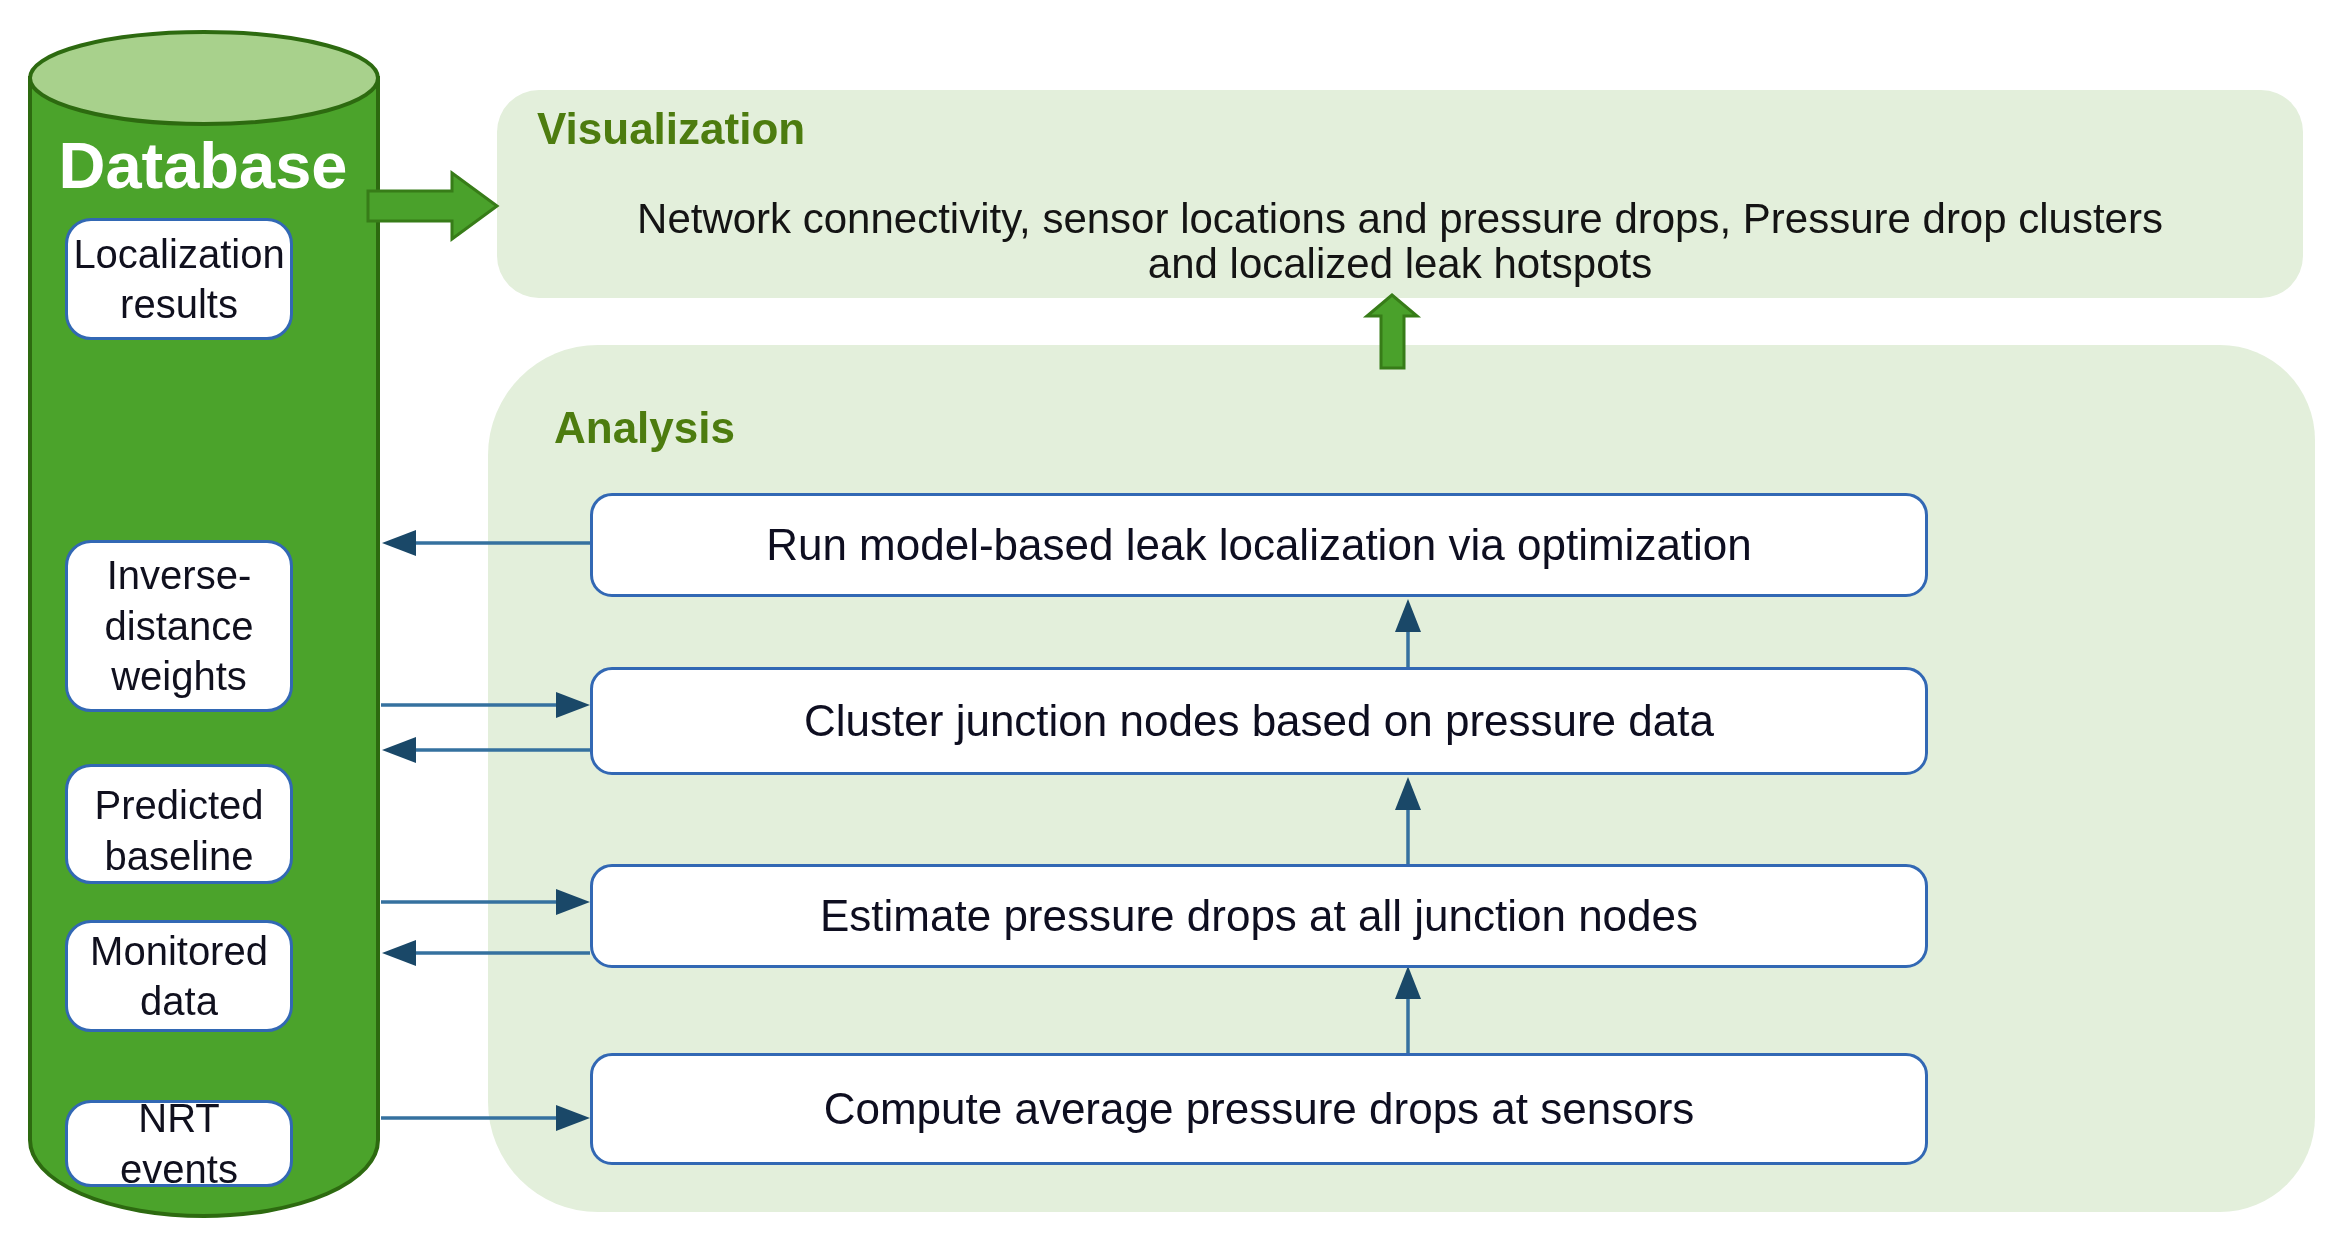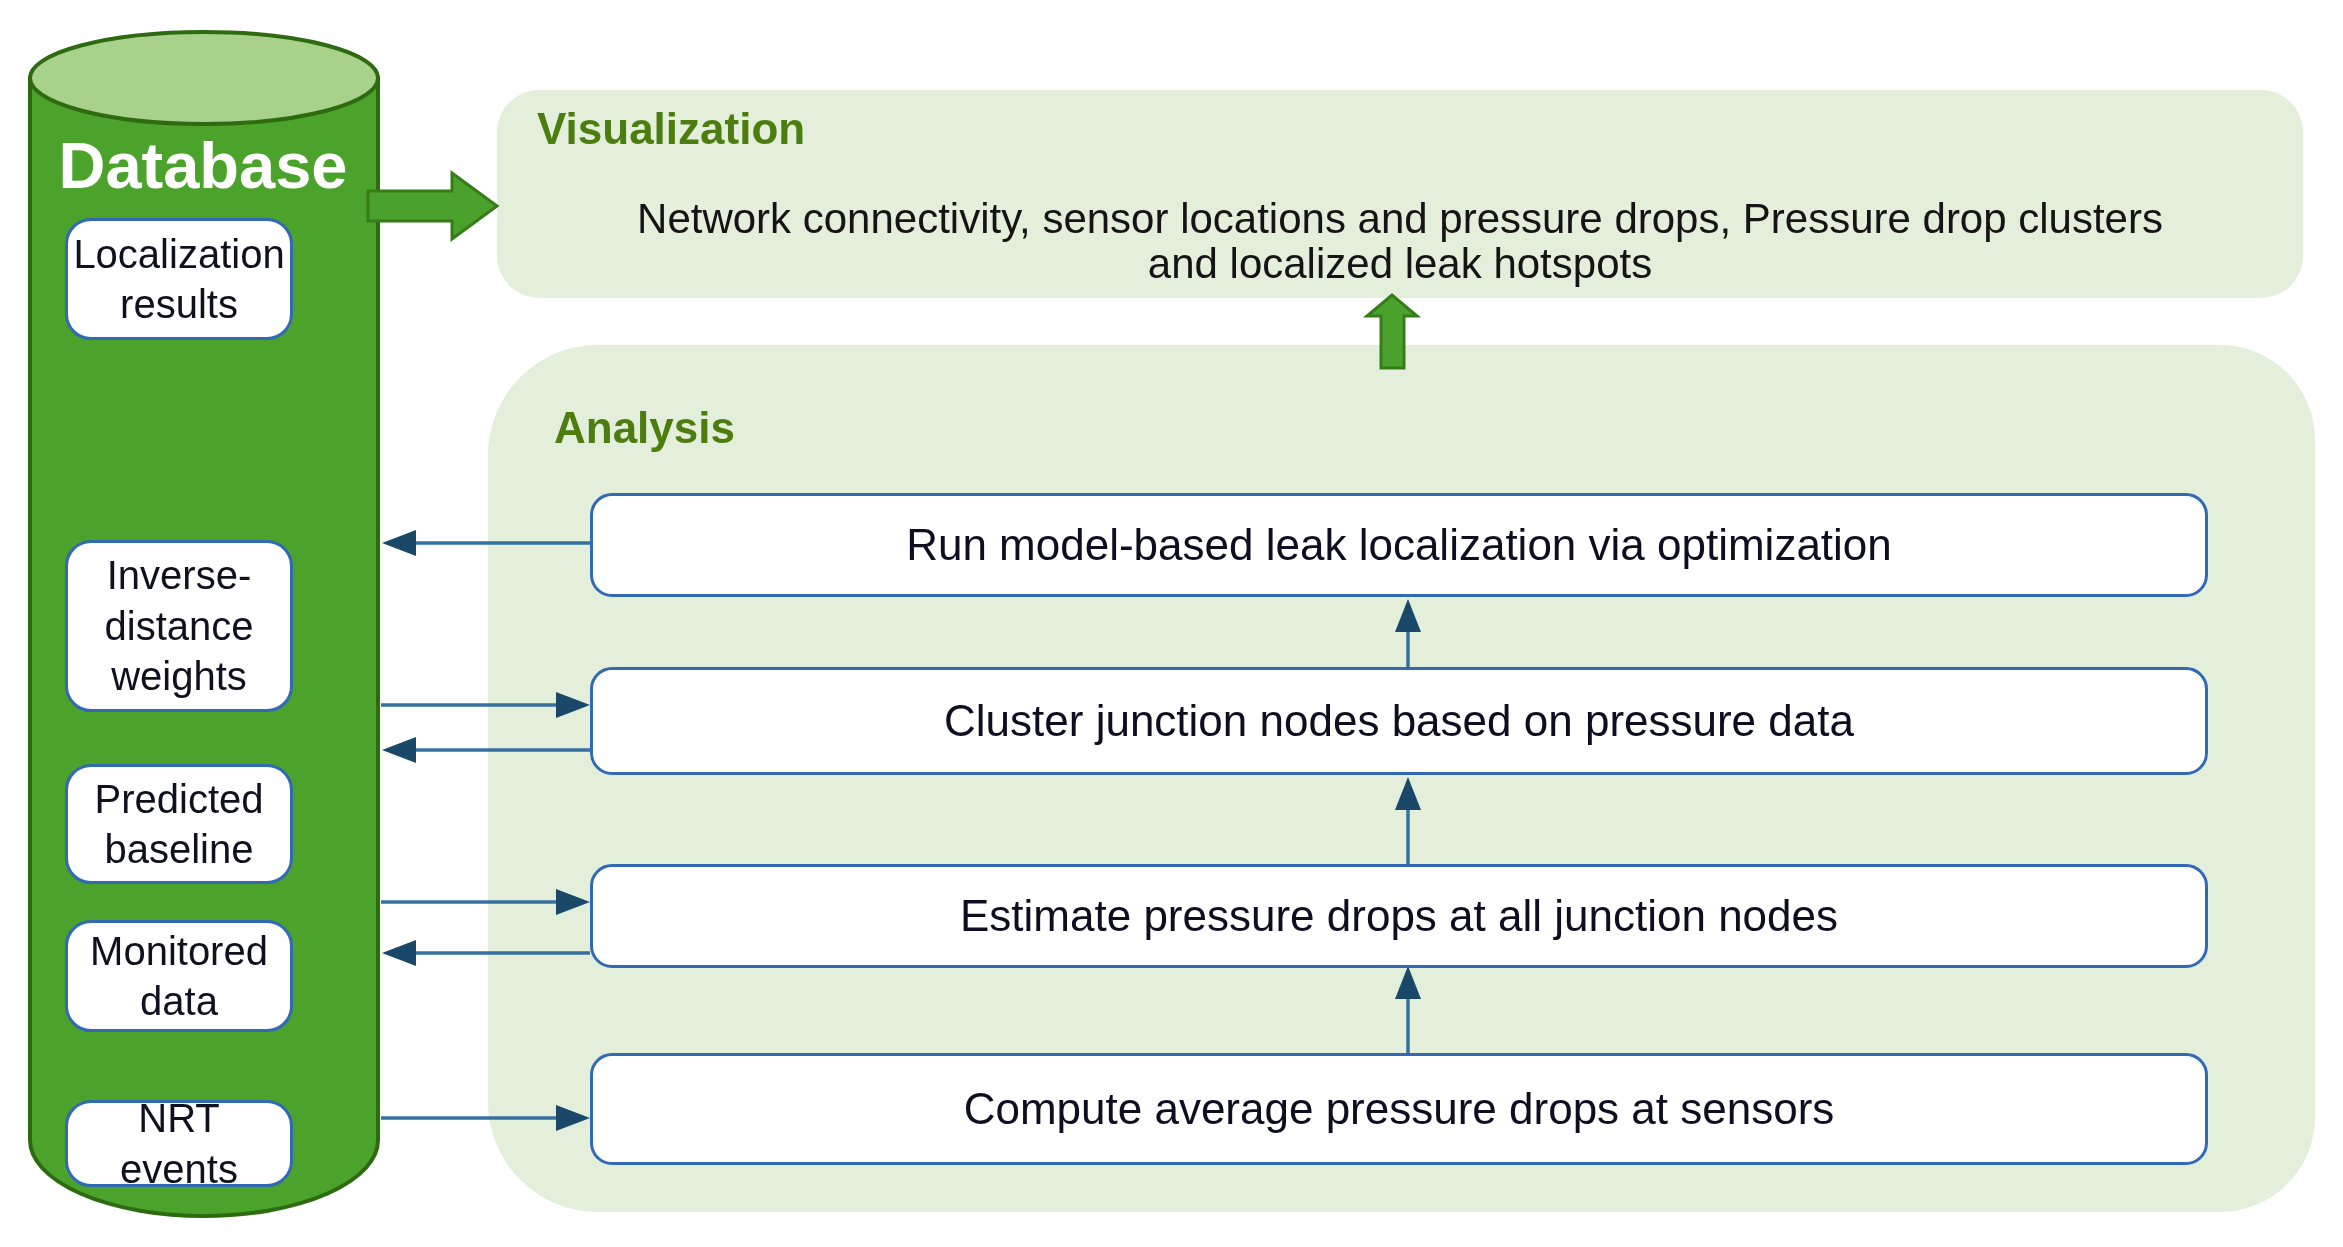--- a/index.html
+++ b/index.html
@@ -22,21 +22,21 @@
     position:absolute;left:28px;top:128px;width:350px;text-align:center;
     font-size:65px;font-weight:bold;color:#ffffff;z-index:3;
   }
   .dbx{
     position:absolute;left:65px;width:228px;background:#ffffff;
     border:3px solid #3268b4;border-radius:26px;box-sizing:border-box;
     display:flex;align-items:center;justify-content:center;text-align:center;
     font-size:40px;line-height:1.26;color:#10101e;z-index:3;padding:0 8px;
   }
   .step{
-    position:absolute;left:590px;width:1618px;background:#ffffff;
+    position:absolute;left:590px;width:1338px;background:#ffffff;
     border:3px solid #3268b4;border-radius:22px;box-sizing:border-box;
     display:flex;align-items:center;justify-content:center;text-align:right;
     font-size:44px;color:#0e0e20;z-index:3;
   }
 </style>
 </head>
 <body>
 
 <div class="canvas">
 
@@ -104,21 +104,21 @@
   </svg>
 
   <div class="db-title">Database</div>
 
   <div class="dbx" style="top:218px;height:122px;">
     <span>Localization results</span>
   </div>
   <div class="dbx" style="top:540px;height:172px;">
     <span>Inverse-distance weights</span>
   </div>
-  <div class="dbx" style="top:764px;height:120px;">
+  <div class="dbx" style="top:764px;height:120px;align-items:flex-end;">
     <span>Predicted baseline</span>
   </div>
   <div class="dbx" style="top:920px;height:112px;">
     <span>Monitored data</span>
   </div>
   <div class="dbx" style="top:1100px;height:87px;">
     <span>NRT events</span>
   </div>
 
   <div class="step" style="top:493px;height:104px;">

